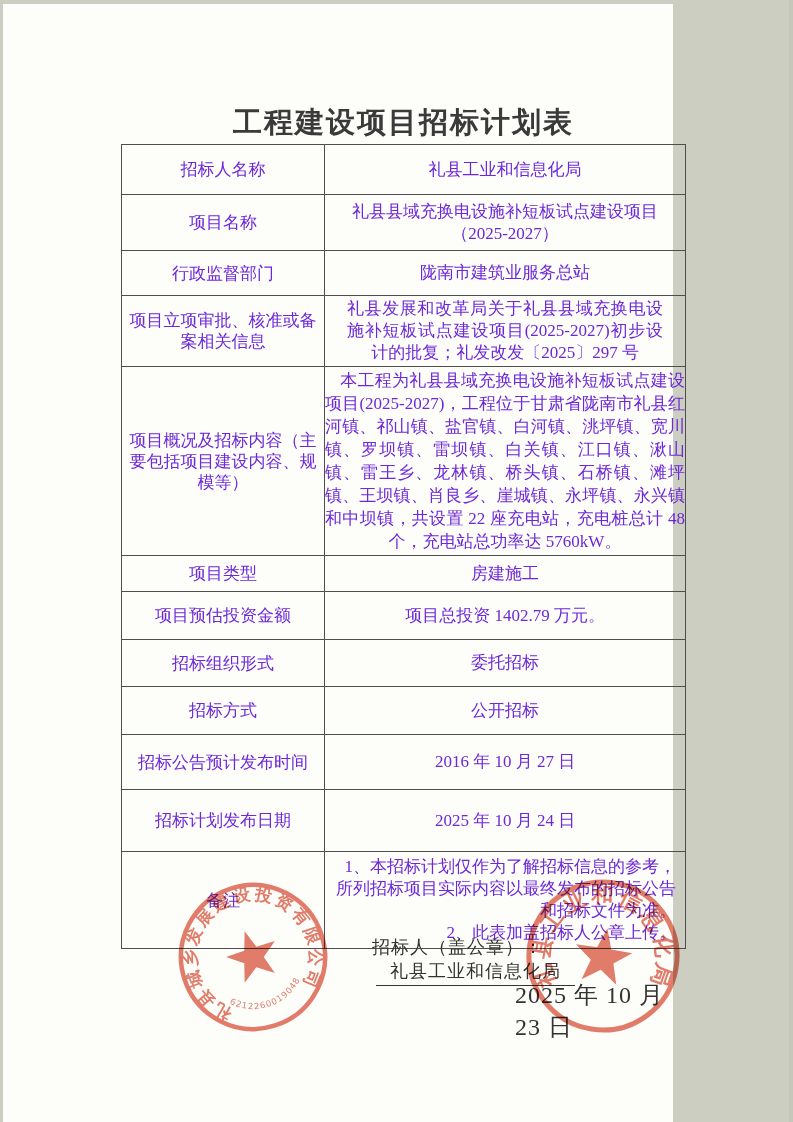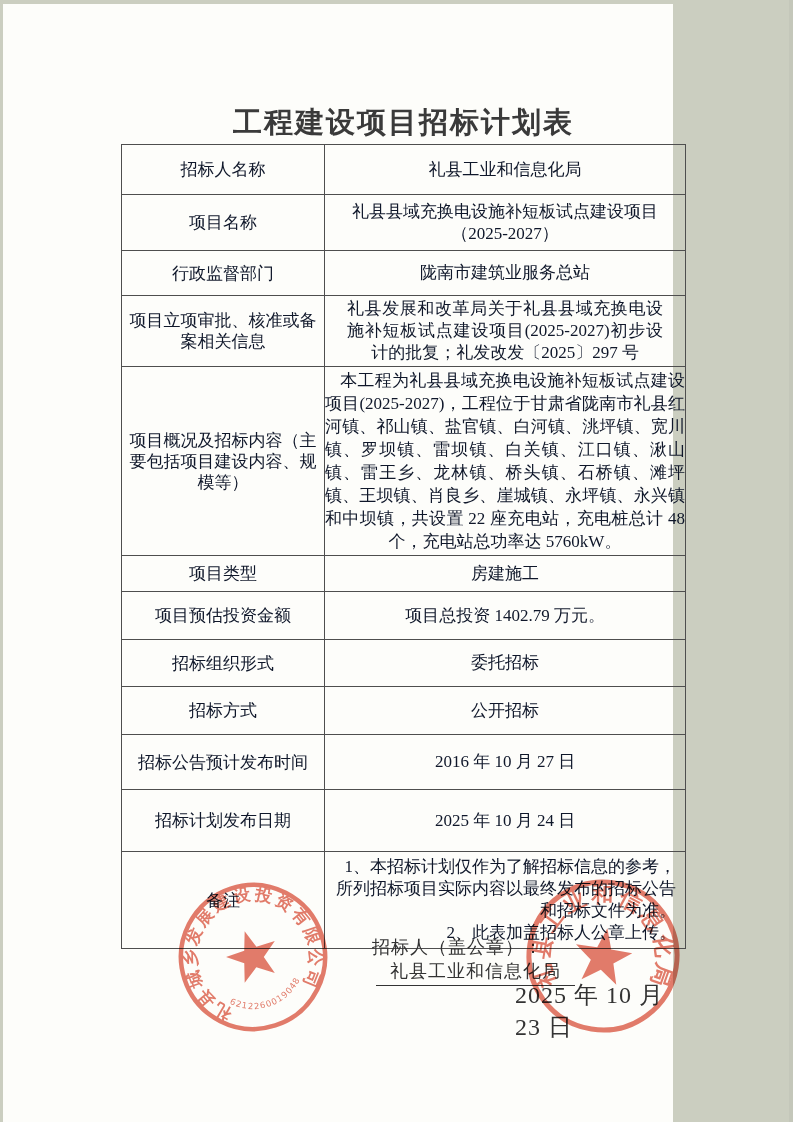--- a/index.html
+++ b/index.html
@@ -17,21 +17,21 @@
     position:absolute;left:118px;top:99px;width:565px;
     text-align:center;font-size:29px;font-weight:bold;color:#3a3a3a;
     letter-spacing:2px;
   }
   table.doc-table{
     position:absolute;left:118px;top:140px;width:565px;
     border-collapse:collapse;table-layout:fixed;
   }
   table.doc-table td{
     border:1.4px solid #4e4e4e;
-    font-size:17px;color:#0f172a;
+    font-size:17px;color:#6d28d9;
     padding:2px 6px;
     vertical-align:middle;
   }
   td.lbl{width:190px;text-align:center;line-height:21px;}
   td.val{text-align:center;line-height:22px;}
   tr.r1{height:50px;} tr.r2{height:56px;} tr.r3{height:45px;}
   tr.r4{height:64px;} tr.r5{height:161px;} tr.r6{height:36px;}
   tr.r7{height:48px;} tr.r8{height:47px;} tr.r9{height:48px;}
   tr.r10{height:55px;margin-top:29px;} tr.r11{height:62px;} tr.r12{height:96px;}
   td.val.justify{

